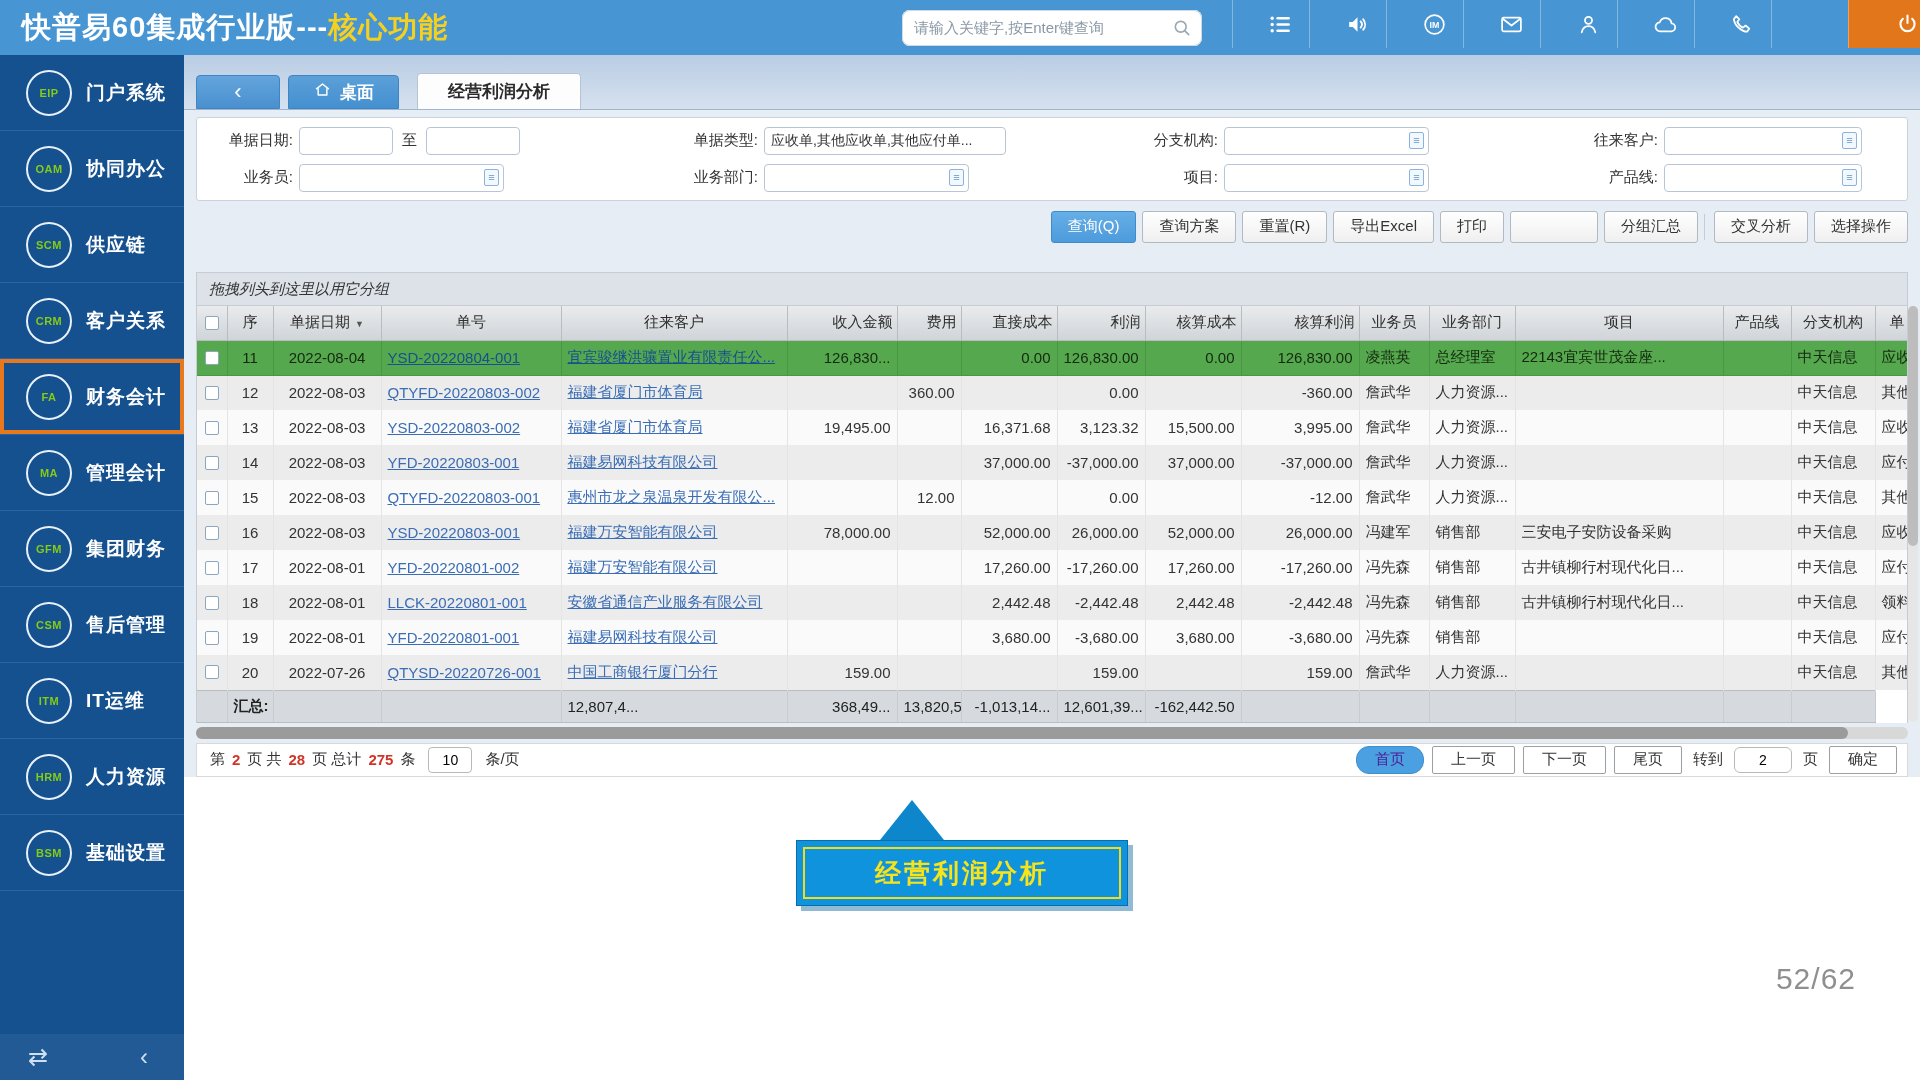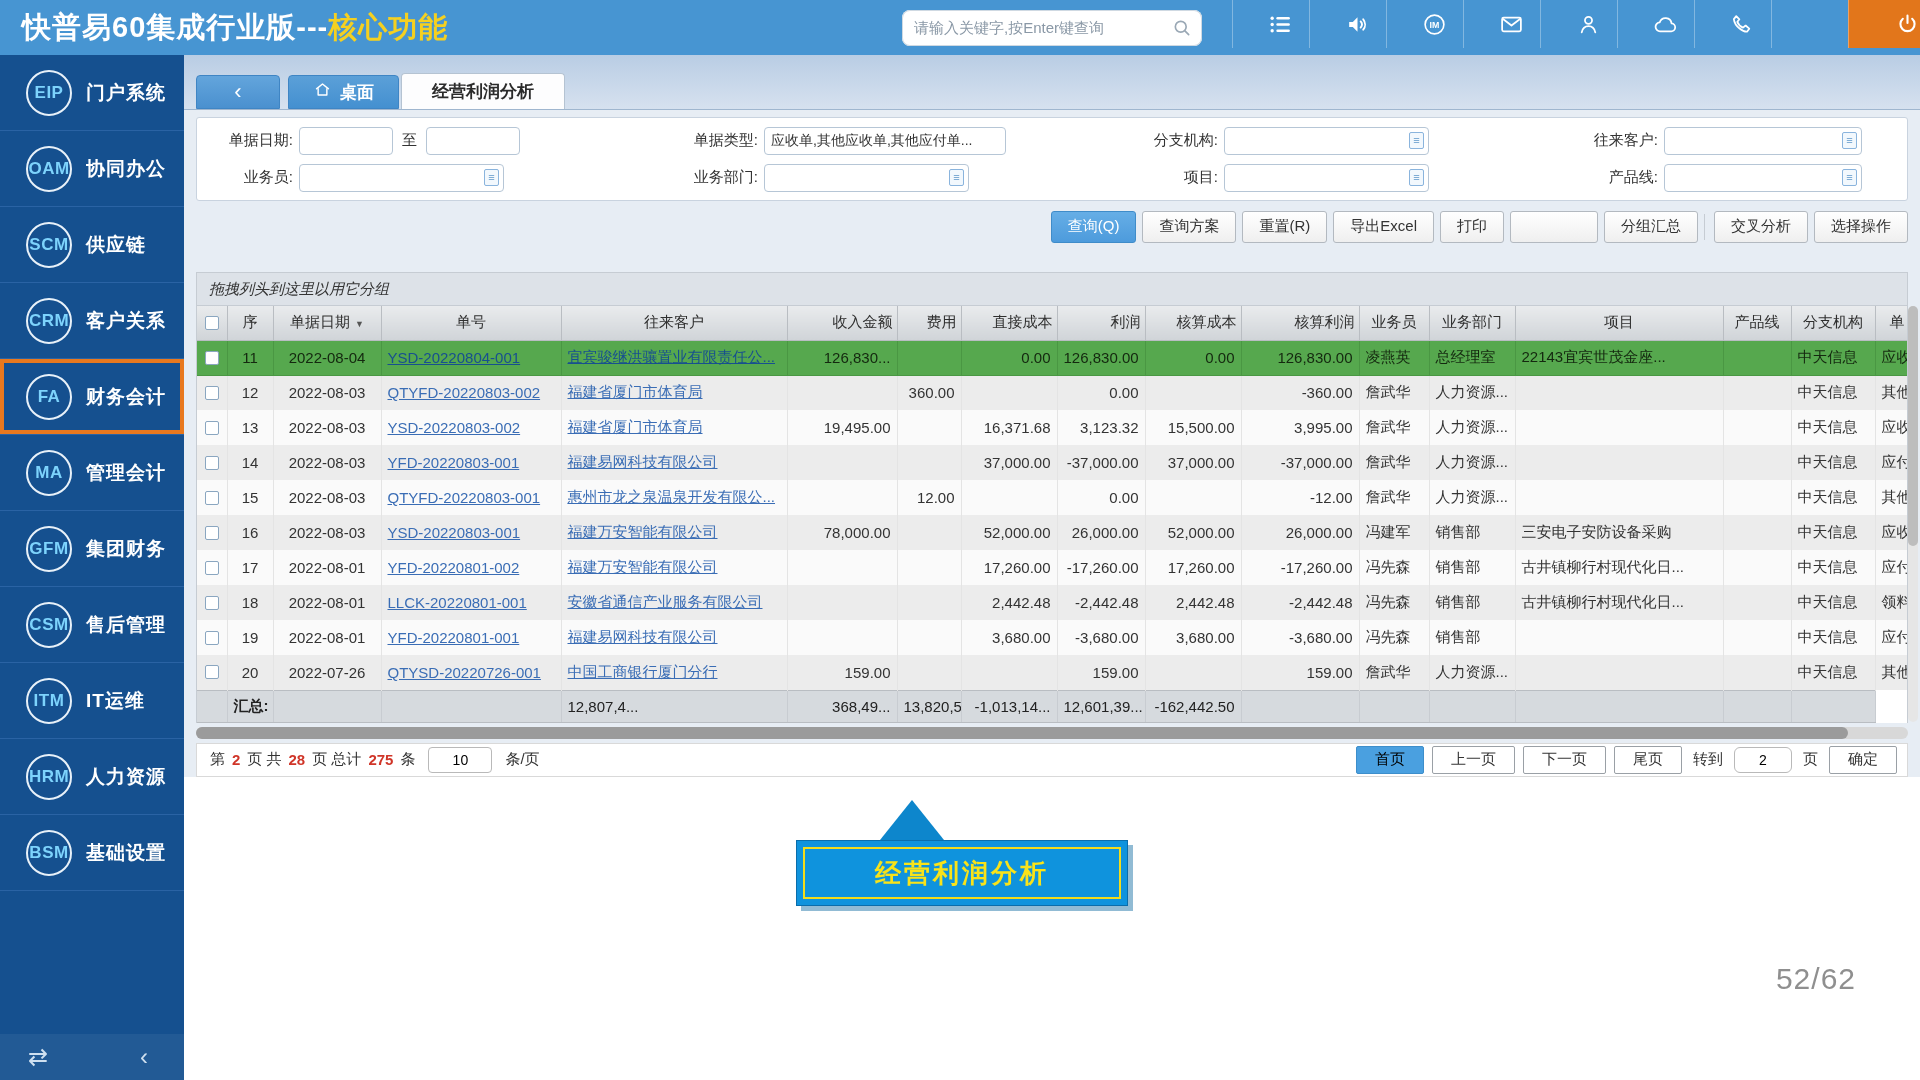--- a/index.html
+++ b/index.html
@@ -28,40 +28,40 @@
 
   
   .body-row { flex:1; display:flex; min-height:0; }
 
   
   .sidebar { flex:0 0 184px; width:184px; background:#15508f; position:relative; }
   .side-item { height:76px; display:flex; align-items:center; padding-left:26px;
                border-bottom:1px solid #2a63a4; cursor:pointer; }
   .side-item.active { box-shadow:inset 0 0 0 4px #e8781e; }
   .side-circle { flex:0 0 46px; width:46px; height:46px; border:2px solid #e8f1f9; border-radius:50%;
-                 color:#7dd3fc; font-size:17px; font-weight:bold; display:flex; align-items:center; justify-content:center; letter-spacing:.5px; }
+                 color:#84cc16; font-size:11px; font-weight:bold; display:flex; align-items:center; justify-content:center; letter-spacing:.5px; }
   .side-label { margin-left:14px; color:#fff; font-size:19px; font-weight:bold; letter-spacing:1px; white-space:nowrap; }
   .sidebar-footer { position:absolute; bottom:0; left:0; right:0; height:46px; display:flex; align-items:center;
                     justify-content:space-between; padding:0 36px 0 28px; color:#cfe0f0;
                     background:rgba(255,255,255,.06); }
   .sf-ico { font-size:24px; cursor:pointer; line-height:1; }
 
   
   .main { flex:1; min-width:0; position:relative; background:#e7edf4; }
   .lower-white { position:absolute; left:0; right:0; top:722px; bottom:0; background:#fff; z-index:0; }
   .z { position:relative; z-index:1; }
 
   .tabstrip { height:55px; background:linear-gradient(#b9cde4,#d6e1ef); border-bottom:1px solid #9fb6cf;
               display:flex; align-items:flex-end; padding-left:12px; }
   .tab-back { width:84px; height:34px; background:linear-gradient(#63a5dc,#4a90cf); border:1px solid #3f85c4;
               border-radius:4px 4px 0 0; color:#fff; font-size:22px; display:flex; align-items:center; justify-content:center;
               margin-right:8px; cursor:pointer; line-height:1; }
   .tab-home { height:34px; background:linear-gradient(#5ba0d8,#4490d0); border:1px solid #3f85c4; border-radius:4px 4px 0 0;
               color:#fff; font-size:17px; font-weight:bold; display:flex; align-items:center; gap:8px; padding:0 24px;
-              margin-right:2px; cursor:pointer; }
+              margin-right:18px; cursor:pointer; }
   .tab-home svg { width:19px; height:19px; }
   .tab-active { height:36px; background:#fdfdfe; border:1px solid #b5c3d2; border-bottom:none; border-radius:4px 4px 0 0;
                 color:#2b2b2b; font-size:17px; font-weight:bold; display:flex; align-items:center; padding:0 30px; cursor:pointer; }
 
   
   .filter-panel { margin:7px 12px 0; height:84px; background:#fff; border:1px solid #c9d3df; border-radius:3px;
                   padding:4px 8px; display:flex; flex-direction:column; justify-content:space-around; }
   .f-row { display:grid; grid-template-columns:465px 460px 440px 1fr; align-items:center; height:36px; }
   .f-field { display:flex; align-items:center; }
   .f-label { width:88px; text-align:right; font-size:15px; color:#333; margin-right:6px; white-space:nowrap; }
@@ -112,26 +112,26 @@
   .hscroll { margin:4px 12px 0; height:12px; background:#d8d8d8; border-radius:6px; position:relative; }
   .hscroll .thumb { position:absolute; left:0; top:0; height:12px; width:96.5%; background:#9b9b9b; border-radius:6px; cursor:pointer; }
   .vscroll { position:absolute; right:2px; top:251px; width:10px; height:416px; background:#e6e6e6; border-radius:5px; z-index:2; }
   .vscroll .vthumb { position:absolute; top:0; left:0; width:10px; height:240px; background:#bdbdbd; border-radius:5px; cursor:pointer; }
 
   
   .pager { margin:4px 12px 0; height:34px; background:#fff; border:1px solid #d9d9d9; display:flex; align-items:center;
            padding:0 10px; font-size:15px; color:#333; }
   .pager .seg { margin:0 3px; white-space:nowrap; }
   .pager .red { color:#d03528; margin:0 4px; font-weight:bold; }
-  .page-size-input { width:64px; height:26px; border:1px solid #b9b9b9; border-radius:4px; text-align:center;
+  .page-size-input { width:44px; height:26px; border:1px solid #b9b9b9; border-radius:4px; text-align:center;
                      font-size:14px; margin:0 10px; font-family:inherit; outline:none; }
   .pager-right { margin-left:auto; display:flex; align-items:center; gap:8px; }
   .pg-btn { height:28px; padding:0 18px; background:#fff; border:1px solid #9aa0a6; border-radius:2px; font-size:15px;
             color:#333; cursor:pointer; font-family:inherit; white-space:nowrap; }
-  .pg-btn.active { background:#4aa0e0; border-color:#3d8ecb; color:#000000; }
+  .pg-btn.active { background:#4aa0e0; border-color:#3d8ecb; color:#4c1d95;border-radius:13px; }
   .goto-input { width:58px; height:26px; border:1px solid #b9b9b9; border-radius:6px; text-align:center; font-size:14px;
                 font-family:inherit; outline:none; }
 
   
   .callout { position:absolute; left:612px; top:745px; z-index:3; }
   .callout-tri { width:0; height:0; border-left:32px solid transparent; border-right:32px solid transparent;
                  border-bottom:40px solid #0d86cc; margin-left:84px; }
   .callout-box { width:332px; height:66px; background:#0f93dd; border:1px solid #0a6dab;
                  box-shadow:5px 5px 0 rgba(10,104,160,.45); padding:6px; }
   .callout-inner { width:100%; height:100%; border:2px solid #f3dc1b; display:flex; align-items:center;

